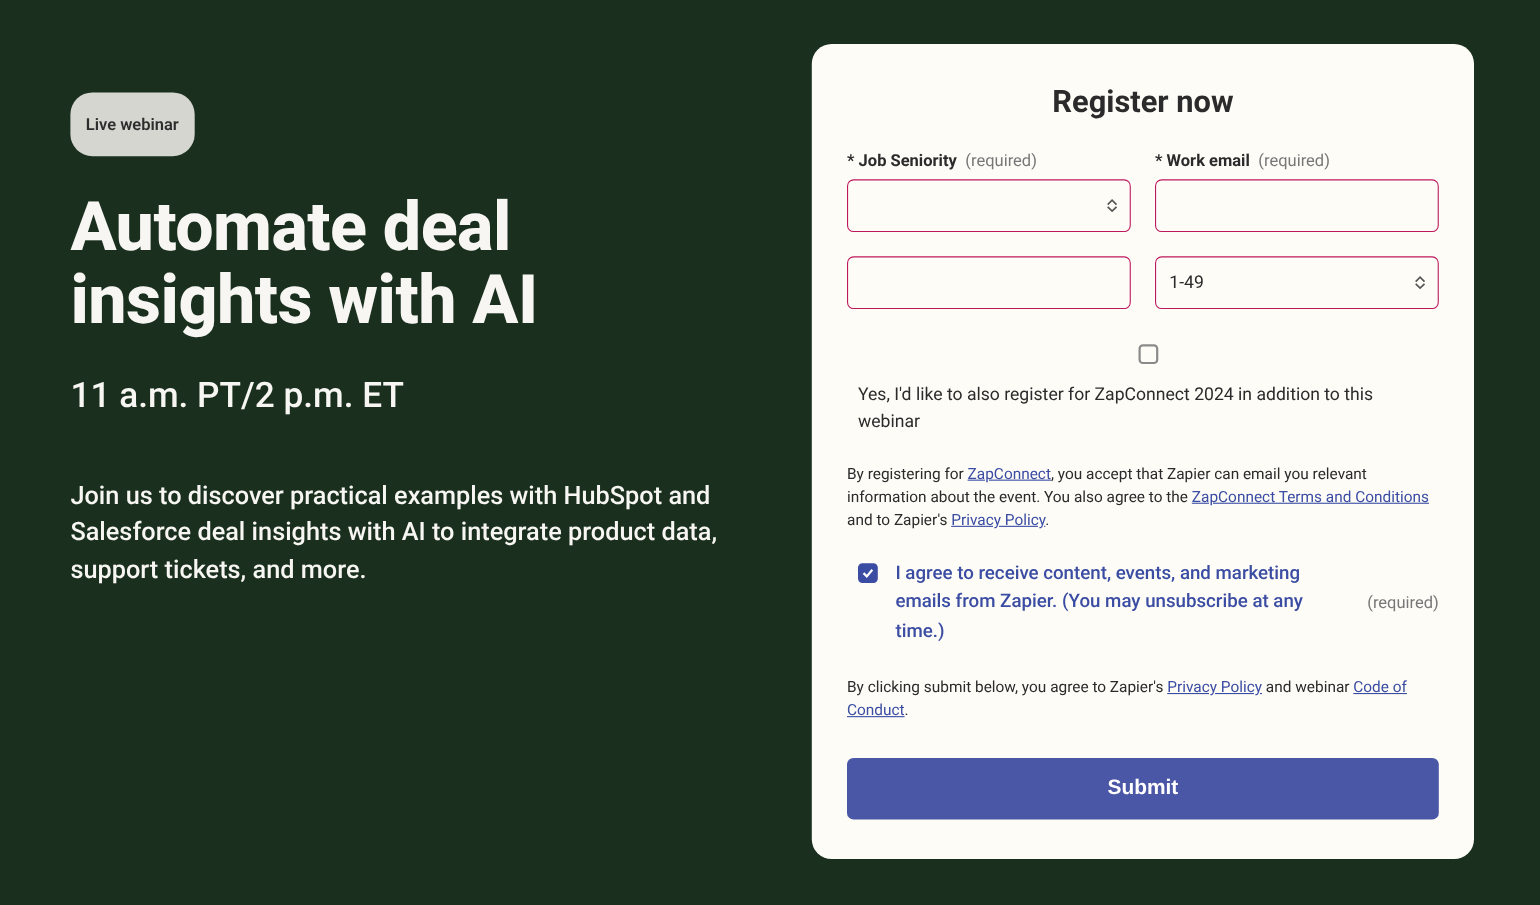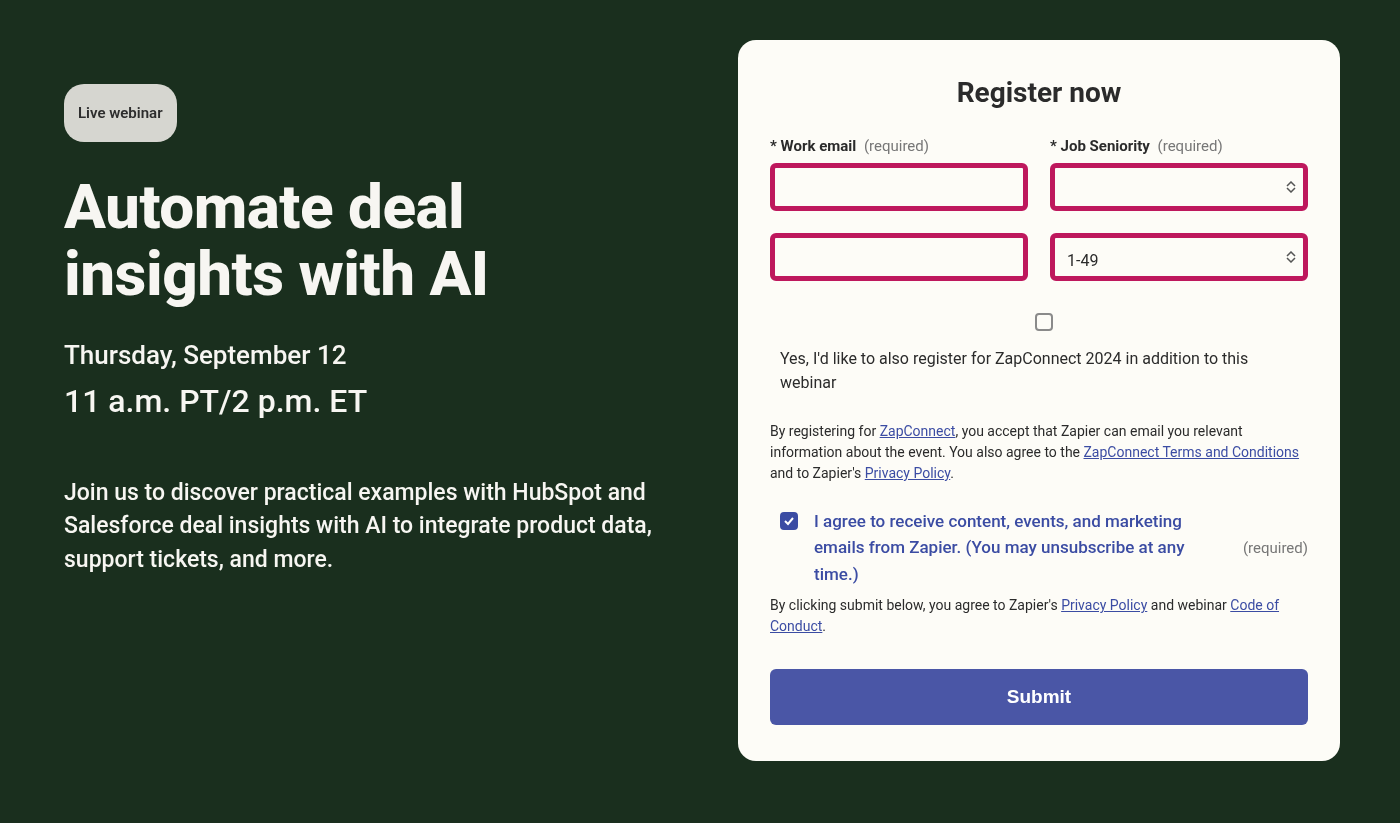--- a/index.html
+++ b/index.html
@@ -93,21 +93,21 @@
   }
   .field-label .star { font-weight: 700; }
   .field-label .req {
     color: #777;
     font-weight: 400;
     margin-left: 4px;
   }
   .input, .select {
     width: 100%;
     height: 48px;
-    border: 5px solid #be185d;
+    border: 1px solid #be185d;
     border-radius: 6px;
     background: #fdfcf7;
     font-size: 16px;
     padding: 0 12px;
     color: #2b2b2b;
   }
   .select-wrap {
     position: relative;
   }
   .select {
@@ -167,21 +167,21 @@
   }
   .legal a, .link {
     color: #3b4ca3;
     text-decoration: underline;
     cursor: pointer;
   }
   .agree-row {
     display: flex;
     align-items: flex-start;
     gap: 16px;
-    margin-bottom: 8px;
+    margin-bottom: 28px;
     padding-left: 10px;
   }
   .agree-text {
     flex: 1 1 auto;
     font-size: 17px;
     color: #3b4ca3;
     line-height: 1.55;
     font-weight: 500;
   }
   .agree-req {
@@ -204,39 +204,29 @@
   }
 </style>
 </head>
 <body>
 
 <div class="page">
 
   <div class="left">
     <div class="badge">Live webinar</div>
     <h1 class="title">Automate deal insights with AI</h1>
-    <div class="date">Thursday, September 12</div>
     <div class="time">11 a.m. PT/2 p.m. ET</div>
     <p class="para">Join us to discover practical examples with HubSpot and Salesforce deal insights with AI to integrate product data, support tickets, and more.</p>
   </div>
 
   <div class="right">
     <div class="card">
       <div class="card-title">Register now</div>
 
       <div class="form-grid">
-
-        <div class="field">
-          <label class="field-label">
-            <span class="star">*</span>
-            <strong>Work email</strong>
-            <span class="req">(required)</span>
-          </label>
-          <input class="input" type="text" value="" style="">
-        </div>
 
         <div class="field">
           <label class="field-label">
             <span class="star">*</span>
             <strong>Job Seniority</strong>
             <span class="req">(required)</span>
           </label>
           <div class="select-wrap">
             <div class="select" role="button" tabindex="0"></div>
             <span class="chevrons">
@@ -244,20 +234,29 @@
                   <path d="M1 5 L5 1 L9 5" fill="none" stroke="currentColor" stroke-width="1.5"></path>
                 </svg>
               <svg width="10" height="6" viewBox="0 0 10 6">
                   <path d="M1 1 L5 5 L9 1" fill="none" stroke="currentColor" stroke-width="1.5"></path>
                 </svg>
             </span>
           </div>
         </div>
 
         <div class="field">
+          <label class="field-label">
+            <span class="star">*</span>
+            <strong>Work email</strong>
+            <span class="req">(required)</span>
+          </label>
+          <input class="input" type="text" value="" style="">
+        </div>
+
+        <div class="field">
           <input class="input" type="text" value="" style="">
         </div>
 
         <div class="field">
           <div class="select-wrap">
             <div class="select" role="button" tabindex="0" style="line-height:46px;">1-49</div>
             <span class="chevrons">
               <svg width="10" height="6" viewBox="0 0 10 6">
                   <path d="M1 5 L5 1 L9 5" fill="none" stroke="currentColor" stroke-width="1.5"></path>
                 </svg>

